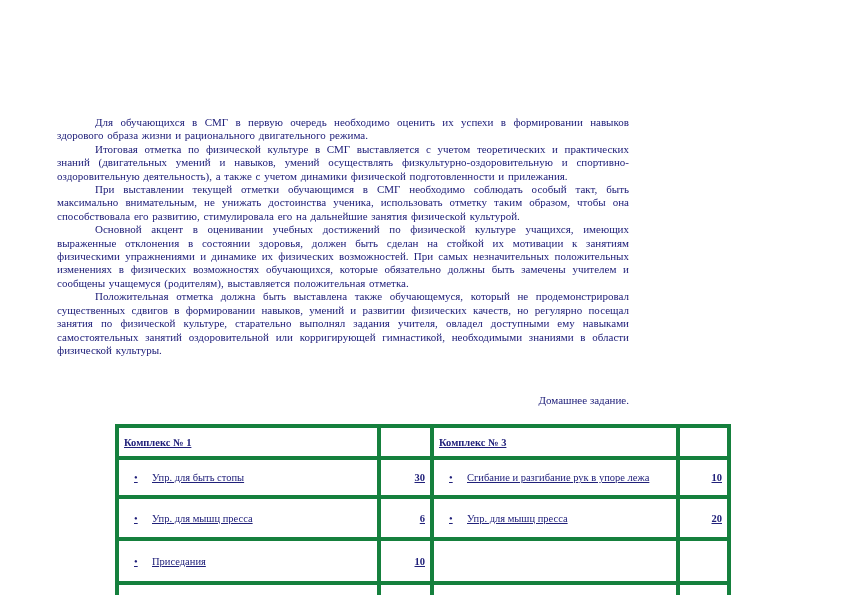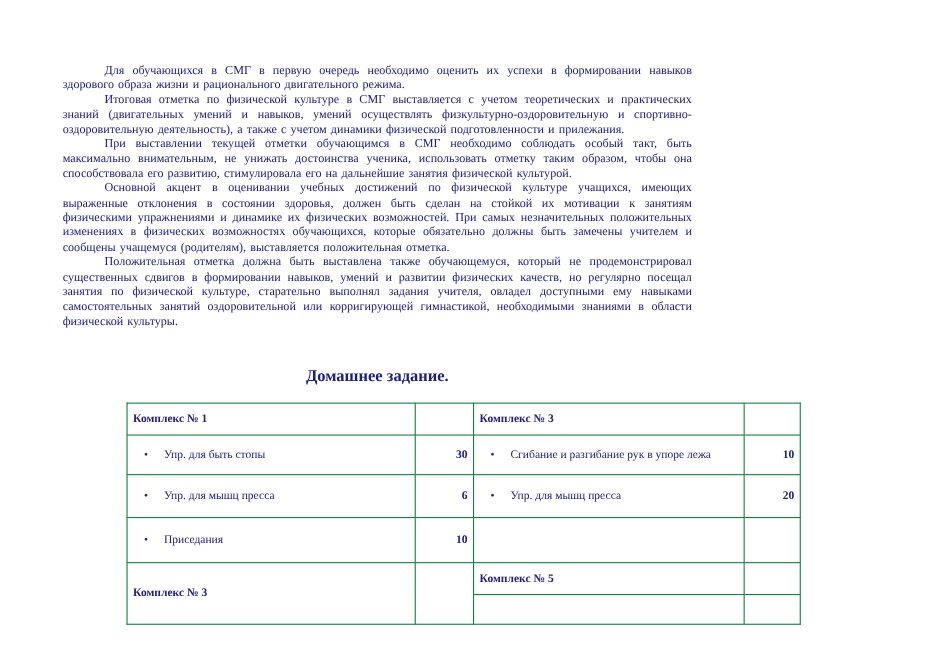--- a/index.html
+++ b/index.html
@@ -9,49 +9,50 @@
     background: #ffffff;
     font-family: "Liberation Serif", serif;
     color: #20207a;
     overflow: hidden;
   }
   .page {
     position: relative;
     width: 686px;
     height: 595px;
     box-sizing: border-box;
-    padding: 58px 57px 0 57px;
+    padding: 116px 57px 0 57px;
   }
   .paragraphs p {
     margin: 0;
     font-size: 11px;
     line-height: 13.4px;
     text-align: justify;
     text-indent: 38px;
     word-spacing: 1px;
   }
   .homework-title {
     margin-top: 36px;
-    text-align: center;
-    font-size: 15px;
-    font-weight: bold;
+    text-align: right;
+    font-size: 11px;
+    font-weight: normal;
     line-height: 14px;
   }
   table.homework-table {
     margin: 17px 0 0 58px;
     border-collapse: collapse;
     table-layout: fixed;
     width: 612px;
     font-size: 10.5px;
   }
   table.homework-table td {
-    border: 1px solid #15803d;
+    border: 4px solid #15803d;
     padding: 2px 5px;
     vertical-align: middle;
     overflow: hidden;
+    text-decoration: underline;
   }
   td.complex-label { font-weight: bold; }
   td.num-cell { font-weight: bold; text-align: right; }
   td.exercise-cell { padding-left: 8px; }
   .bullet-item { display: flex; align-items: baseline; }
   .bullet-item .bullet {
     display: inline-block;
     width: 10px;
     margin-left: 10px;
     margin-right: 8px;

